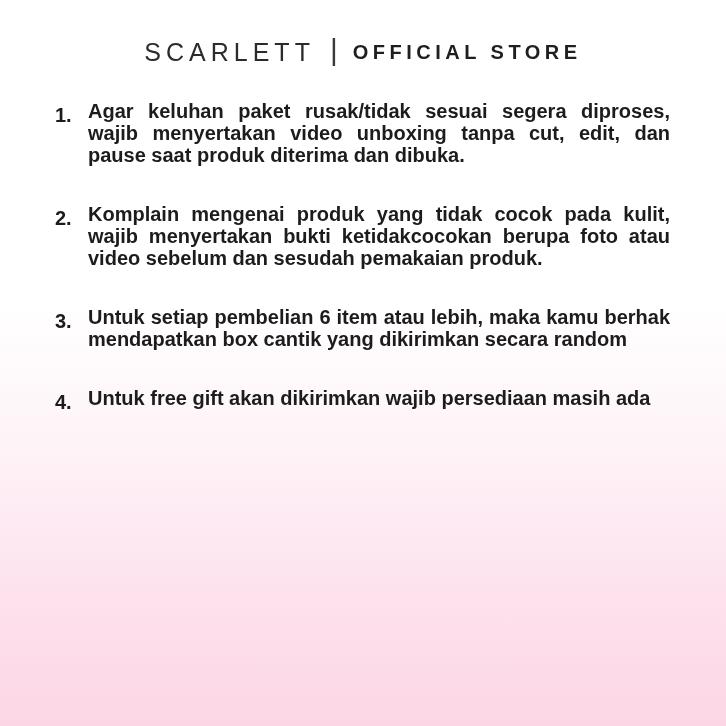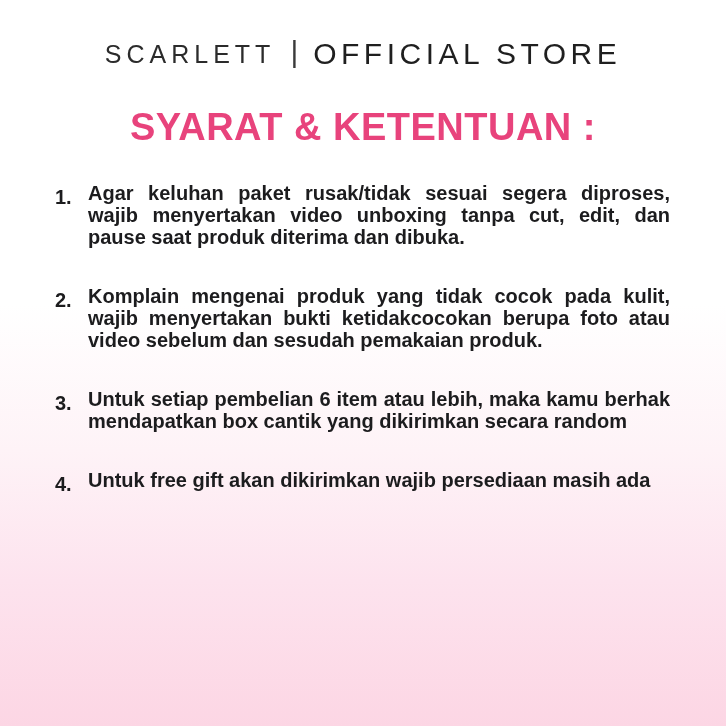--- a/index.html
+++ b/index.html
@@ -35,22 +35,22 @@
     color: #2b2b2b;
   }
   .brand-divider {
     font-size: 30px;
     font-weight: 400;
     color: #3a3a3a;
     line-height: 1;
     transform: translateY(-2px);
   }
   .store-label {
-    font-size: 30px;
-    font-weight: 400;
+    font-size: 20px;
+    font-weight: 700;
     letter-spacing: 4.5px;
     color: #1f1f1f;
   }
   .page-title {
     margin: 35px 0 0 0;
     text-align: center;
     font-size: 38px;
     font-weight: 700;
     letter-spacing: 0.5px;
     color: #e8437c;
@@ -87,21 +87,20 @@
 <body>
 
 <div class="page">
 
   <header class="brand-header">
     <span class="brand-name">SCARLETT</span>
     <span class="brand-divider">|</span>
     <span class="store-label">OFFICIAL STORE</span>
   </header>
 
-  <h1 class="page-title">SYARAT &amp; KETENTUAN :</h1>
 
   <ol class="terms-list">
     <li class="term-item">
       <span class="term-number">1.</span>
       <p class="term-text">Agar keluhan paket rusak/tidak sesuai segera diproses, wajib menyertakan video unboxing tanpa cut, edit, dan pause saat produk diterima dan dibuka.</p>
     </li>
     <li class="term-item">
       <span class="term-number">2.</span>
       <p class="term-text">Komplain mengenai produk yang tidak cocok pada kulit, wajib menyertakan bukti ketidakcocokan berupa foto atau video sebelum dan sesudah pemakaian produk.</p>
     </li>

